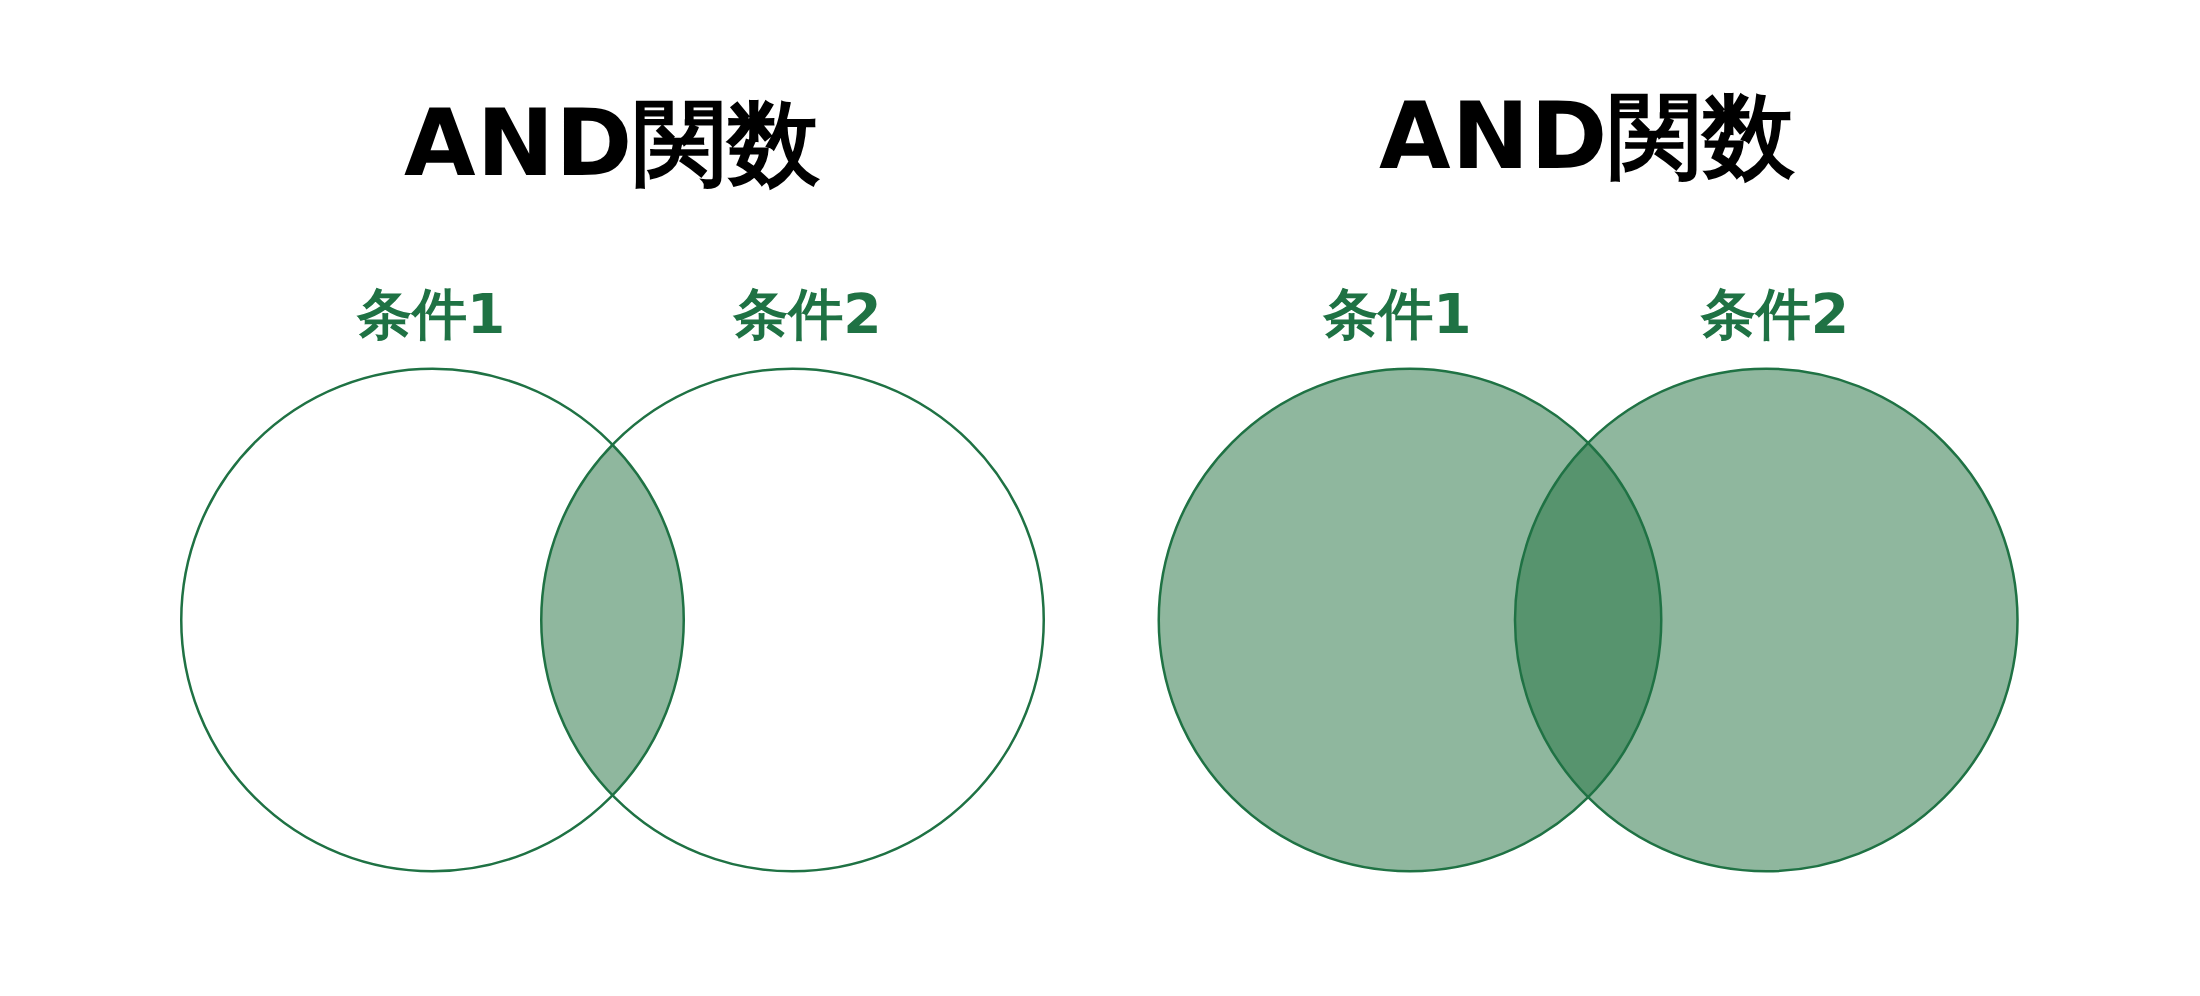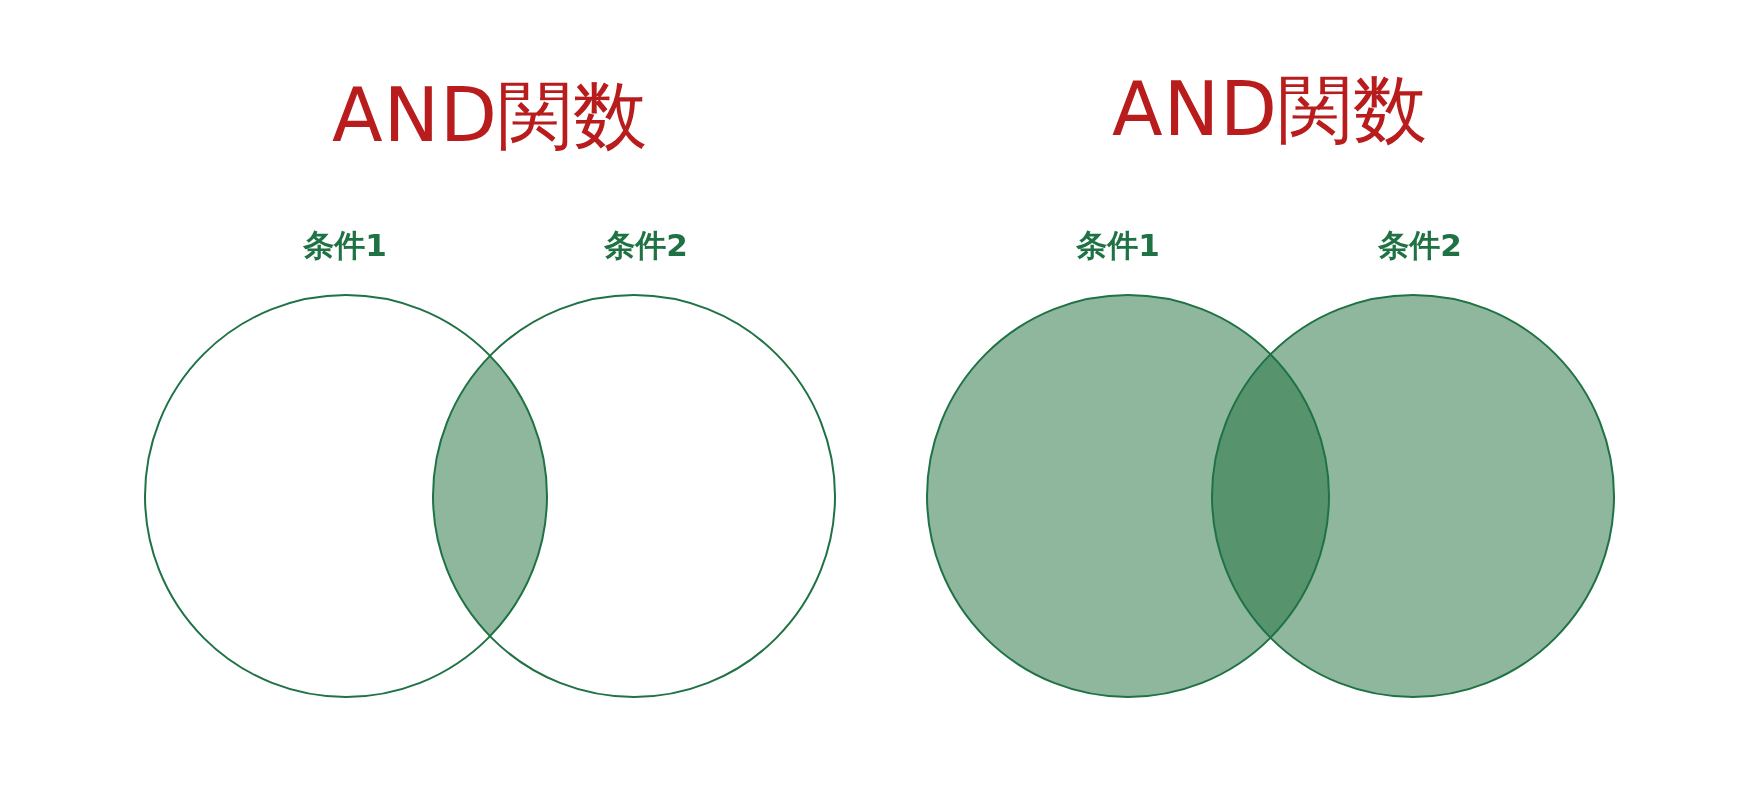--- a/index.html
+++ b/index.html
@@ -1,18 +1,18 @@
 <!DOCTYPE html>
 <html><head>
   <meta charset="utf-8">
   <style>
     html, body { margin: 0; padding: 0; background: #ffffff; }
     body { width: 1760px; height: 797px; position: relative; overflow: hidden; font-family: "DejaVu Sans", sans-serif; }
-    .title { position: absolute; font-weight: normal; font-size: 74px; color: #b91c1c; white-space: nowrap; transform: translateX(-50%); line-height: 1; letter-spacing: 1px; }
-    .label { position: absolute; font-weight: bold; font-size: 31px; white-space: nowrap; transform: translateX(-50%); line-height: 1; }
+    .title { position: absolute; font-weight: bold; font-size: 74px; color: #000000; white-space: nowrap; transform: translateX(-50%); line-height: 1; letter-spacing: 1px; }
+    .label { position: absolute; font-weight: bold; font-size: 44px; white-space: nowrap; transform: translateX(-50%); line-height: 1; }
     svg.venn { position: absolute; left: 0; top: 0; }
   </style>
 </head>
 <body>
 
 <div class="title" style="left:490px; top:78px;">AND関数</div>
 <div class="title" style="left:1270px; top:72px;">AND関数</div>
 
 <div class="label" style="left:345px; top:230px; color:#1f7244;">条件1</div>
 <div class="label" style="left:646px; top:230px; color:#1f7244;">条件2</div>

